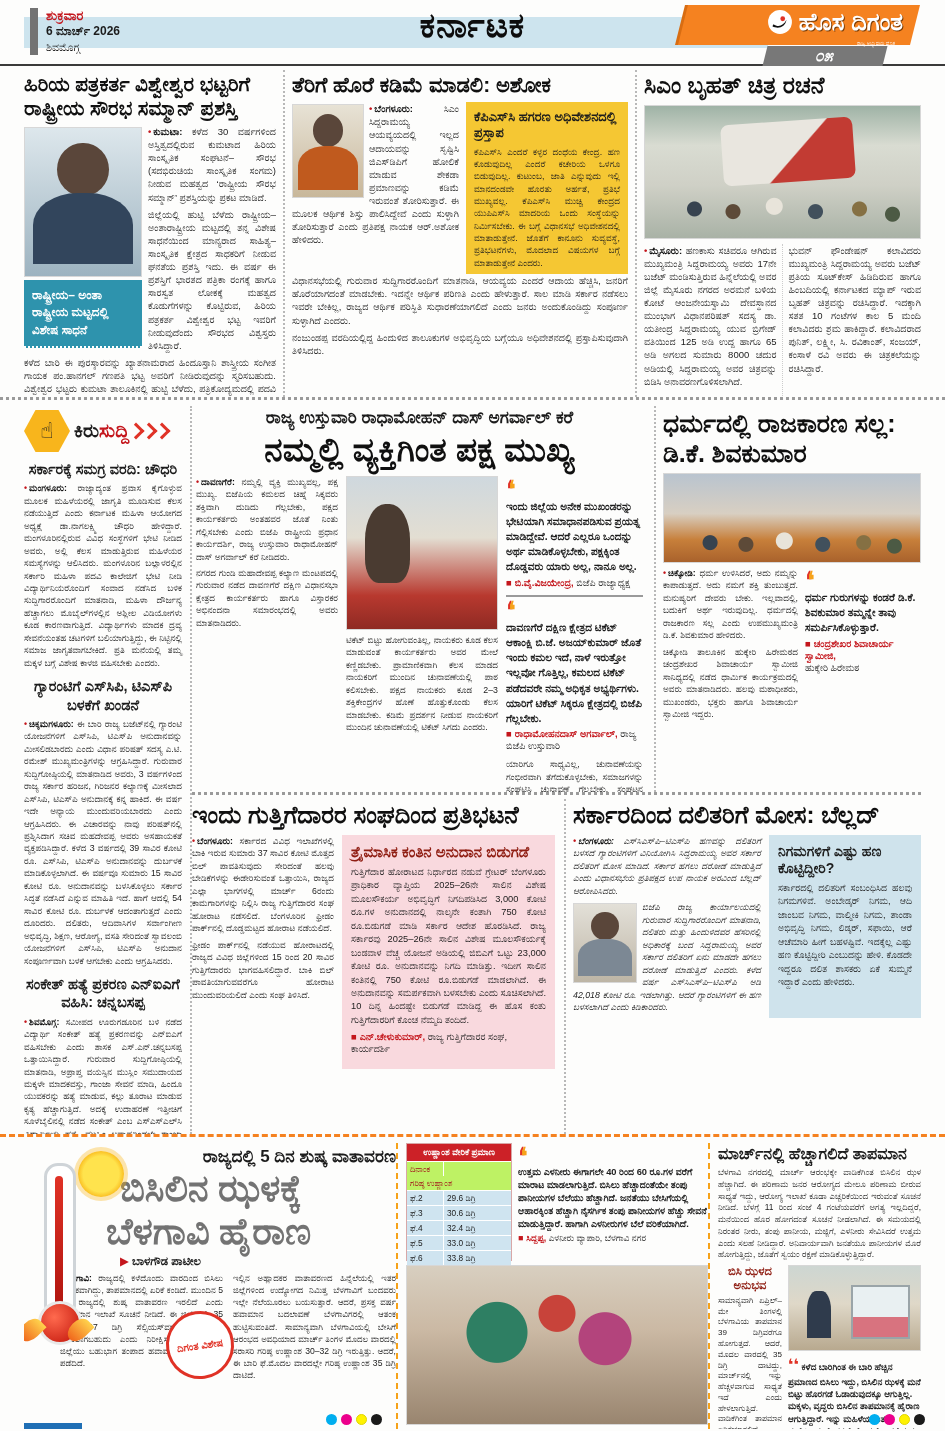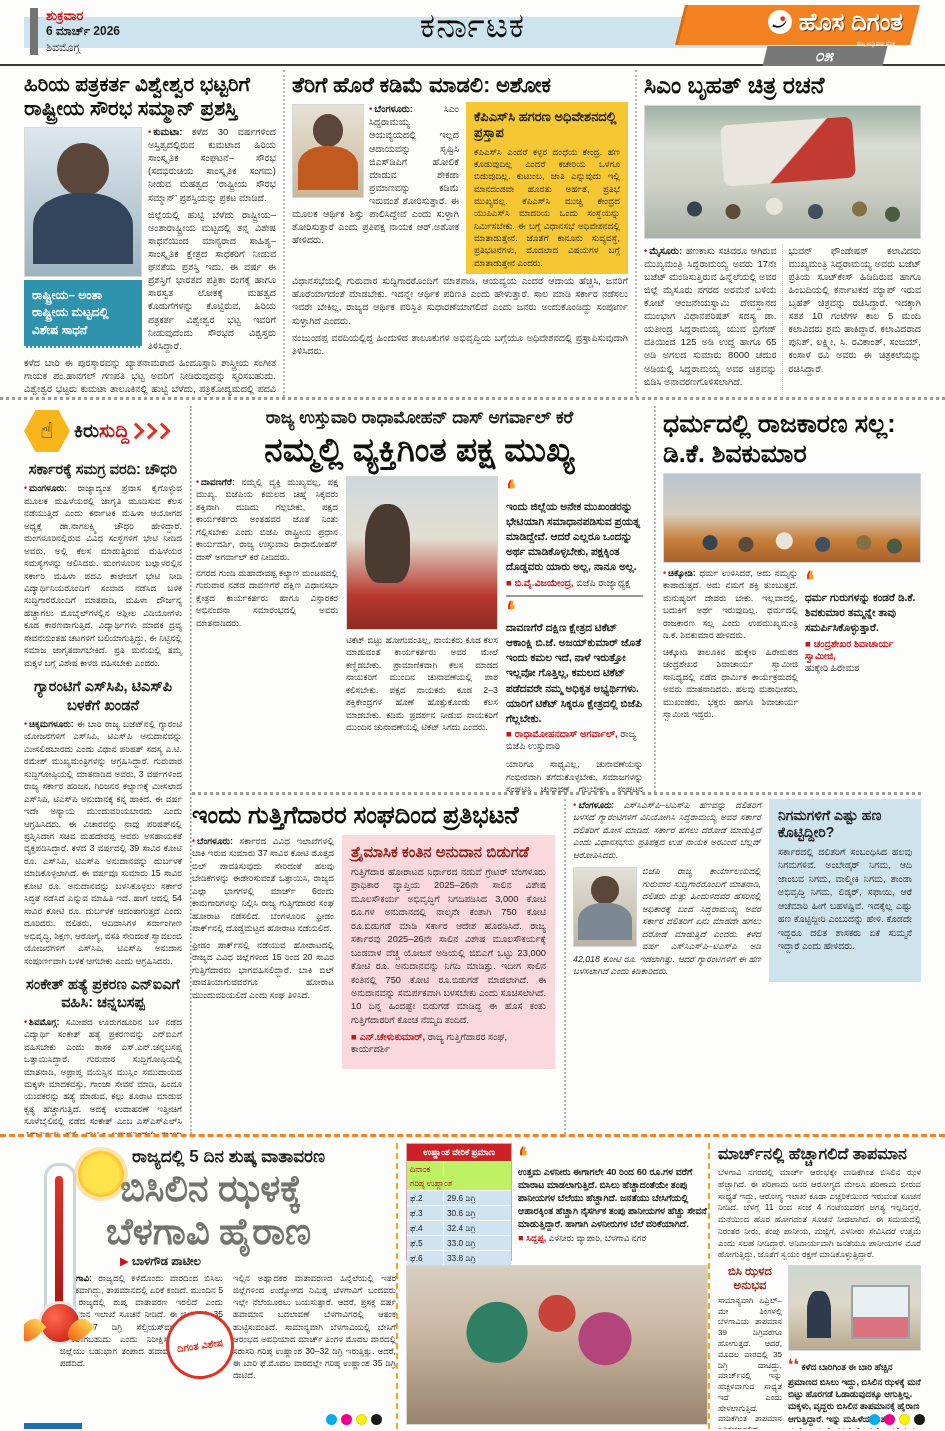--- a/index.html
+++ b/index.html
@@ -45,21 +45,21 @@
   .ph-stall::after{content:"";position:absolute;left:14%;top:30%;width:18%;height:55%;
         background:#2f3b4c;border-radius:40% 40% 0 0;}
 
   
   .masthead{position:relative;height:66px;border-bottom:2px solid #3a3a3a;padding:6px 24px 0;box-sizing:border-box;}
   .banner{position:absolute;left:24px;top:17px;width:744px;height:31px;background:#cde4ee;}
   .date-box{position:absolute;left:30px;top:8px;border-left:8px solid #737373;padding-left:8px;line-height:1.25;z-index:2;}
   .d-day{color:#c4161c;font-weight:bold;font-size:13px;}
   .d-date{font-weight:bold;font-size:12px;}
   .d-ed{font-size:11px;margin-top:2px;}
-  .sect{position:absolute;left:0;right:0;top:6px;text-align:center;font-size:34px;font-weight:normal;
+  .sect{position:absolute;left:0;right:0;top:6px;text-align:center;font-size:34px;font-weight:bold;
         letter-spacing:1px;color:#0d0d0d;z-index:2;}
   .logo-wrap{position:absolute;right:16px;top:2px;z-index:3;width:250px;height:62px;}
   .logo-main{position:absolute;right:14px;top:3px;width:232px;height:40px;background:#f58220;
         transform:skewX(-14deg);box-shadow:-3px 0 0 #d86d12;}
   .logo-inner{position:absolute;right:26px;top:6px;display:flex;align-items:center;gap:6px;}
   .logo-name{color:#fff;font-weight:bold;font-size:24px;text-shadow:1px 1px 0 #7a3c05;}
   .logo-tag{position:absolute;right:34px;top:38px;font-size:5px;color:#fff;z-index:4;}
   .logo-page{position:absolute;right:44px;top:44px;width:120px;height:20px;background:#787878;
         transform:skewX(-14deg);color:#fff;font-weight:bold;font-size:16px;text-align:center;line-height:20px;}
 
@@ -143,21 +143,21 @@
   .sun{position:absolute;left:52px;top:-4px;width:46px;height:46px;border-radius:50%;
         background:radial-gradient(circle,#ffe34d 0 55%,#f9b517 75%,transparent 76%);
         box-shadow:0 0 0 4px rgba(249,181,23,.35);}
   .tube{position:absolute;left:18px;top:8px;width:26px;height:150px;background:#fff;
         border:3px solid #cfd4d8;border-radius:14px;}
   .mercury{position:absolute;left:8px;top:10px;bottom:6px;width:8px;background:linear-gradient(180deg,#e03226,#b01510);border-radius:4px;}
   .bulb{position:absolute;left:12px;top:146px;width:38px;height:38px;border-radius:50%;
         background:radial-gradient(circle at 35% 35%,#ff6a4e,#c01208);border:3px solid #e8e8e8;}
   .flame{position:absolute;width:18px;height:26px;background:linear-gradient(180deg,#ffd34d,#f0661c);
         border-radius:50% 0 50% 50%;transform:rotate(45deg);bottom:2px;}
-  .w-kicker{font-size:17px;font-weight:bold;margin:4px 0 0 108px;}
+  .w-kicker{font-size:17px;font-weight:bold;margin:4px 0 0 108px;text-align:right;}
   .w-hl{font-size:37px;font-weight:bold;line-height:1.1;margin:2px 0 2px 96px;color:#737373;font-family:Liberation Serif, serif;}
   .w-hl2{margin-left:82px;}
   .byline{font-size:11.5px;font-weight:bold;margin:2px 0 4px 96px;}
   .byline .tri{color:#c4161c;}
   .w-body{column-count:2;column-gap:10px;margin-left:36px;height:132px;overflow:hidden;}
   .w-body p{font-size:8.6px;line-height:1.4;}
   .badge{position:absolute;left:142px;top:168px;width:62px;height:62px;border-radius:50%;
         border:3px solid #e03226;background:#fff;display:flex;align-items:center;justify-content:center;
         text-align:center;font-size:10px;font-weight:bold;color:#e03226;line-height:1.1;
         transform:rotate(-8deg);box-shadow:0 0 0 2px #fff inset;}
@@ -345,20 +345,21 @@
               <h3>ತ್ರೈಮಾಸಿಕ ಕಂತಿನ ಅನುದಾನ ಬಿಡುಗಡೆ</h3>
               <p>ಗುತ್ತಿಗೆದಾರ ಹೋರಾಟದ ನಿರ್ಧಾರದ ನಡುವೆ ಗ್ರೇಟರ್ ಬೆಂಗಳೂರು ಪ್ರಾಧಿಕಾರ ವ್ಯಾಪ್ತಿಯ 2025–26ನೇ ಸಾಲಿನ ವಿಶೇಷ ಮೂಲಸೌಕರ್ಯ ಅಭಿವೃದ್ಧಿಗೆ ನಿಗದಿಪಡಿಸಿದ 3,000 ಕೋಟಿ ರೂ.ಗಳ ಅನುದಾನದಲ್ಲಿ ನಾಲ್ಕನೇ ಕಂತಾಗಿ 750 ಕೋಟಿ ರೂ.ಬಿಡುಗಡೆ ಮಾಡಿ ಸರ್ಕಾರ ಆದೇಶ ಹೊರಡಿಸಿದೆ. ರಾಜ್ಯ ಸರ್ಕಾರವು 2025–26ನೇ ಸಾಲಿನ ವಿಶೇಷ ಮೂಲಸೌಕರ್ಯಕ್ಕೆ ಬಂಡವಾಳ ವೆಚ್ಚ ಯೋಜನೆ ಅಡಿಯಲ್ಲಿ ಜಿಬಿಎಗೆ ಒಟ್ಟು 23,000 ಕೋಟಿ ರೂ. ಅನುದಾನವನ್ನು ನಿಗದಿ ಮಾಡಿತ್ತು. ಇದೀಗ ಸಾಲಿನ ಕಂತಿನಲ್ಲಿ 750 ಕೋಟಿ ರೂ.ಬಿಡುಗಡೆ ಮಾಡಲಾಗಿದೆ. ಈ ಅನುದಾನವನ್ನು ಸಮರ್ಪಕವಾಗಿ ಬಳಸಬೇಕು ಎಂದು ಸೂಚಿಸಲಾಗಿದೆ. 10 ದಿನ್ನ ಹಿಂದಷ್ಟೇ ಬಿಡುಗಡೆ ಮಾಡಿದ್ದ ಈ ಹೊಸ ಕಂತು ಗುತ್ತಿಗೆದಾರರಿಗೆ ಕೊಂಚ ನೆಮ್ಮದಿ ತಂದಿದೆ.</p>
               <div class="qattr"><span class="sq">■</span><span class="name">ಎನ್.ಚೇಳುಕುಮಾರ್,</span> <span>ರಾಜ್ಯ ಗುತ್ತಿಗೆದಾರರ ಸಂಘ, ಕಾರ್ಯದರ್ಶಿ</span></div>
             </aside>
           </div>
         </article>
 
         <div class="vsep"></div>
 
         <article class="dalit">
+          <h1 class="hl">ಸರ್ಕಾರದಿಂದ ದಲಿತರಿಗೆ ಮೋಸ: ಬೆಲ್ಲದ್</h1>
           <div class="dl-cols">
             <div style="flex:1;min-width:0;font-style:italic;">
               <p><span class="bu">•</span><b class="dl">ಬೆಂಗಳೂರು:</b> <span>ಎಸ್‌ಸಿಎಸ್‌ಪಿ–ಟಿಎಸ್‌ಪಿ ಹಣವನ್ನು ದಲಿತರಿಗೆ ಬಳಸದೆ ಗ್ಯಾರಂಟಿಗಳಿಗೆ ವಿನಿಯೋಗಿಸಿ ಸಿದ್ದರಾಮಯ್ಯ ಅವರ ಸರ್ಕಾರ ದಲಿತರಿಗೆ ಮೋಸ ಮಾಡಿದೆ. ಸರ್ಕಾರ ಹಗಲು ದರೋಡೆ ಮಾಡುತ್ತಿದೆ ಎಂದು ವಿಧಾನಸಭೆಯ ಪ್ರತಿಪಕ್ಷದ ಉಪ ನಾಯಕ ಅರವಿಂದ ಬೆಲ್ಲದ್ ಆರೋಪಿಸಿದರು.</span></p>
               <div class="photo portrait ph-bellad ph-bellad-box" style="background:linear-gradient(#e3e0d8,#bdb5a5);"></div>
               <p>ಬಿಜೆಪಿ ರಾಜ್ಯ ಕಾರ್ಯಾಲಯದಲ್ಲಿ ಗುರುವಾರ ಸುದ್ದಿಗಾರರೊಂದಿಗೆ ಮಾತನಾಡಿ, ದಲಿತರು ಮತ್ತು ಹಿಂದುಳಿದವರ ಹೆಸರಿನಲ್ಲಿ ಅಧಿಕಾರಕ್ಕೆ ಬಂದ ಸಿದ್ದರಾಮಯ್ಯ ಅವರ ಸರ್ಕಾರ ದಲಿತರಿಗೆ ಏನು ಮಾಡದೇ ಹಗಲು ದರೋಡೆ ಮಾಡುತ್ತಿದೆ ಎಂದರು. ಕಳೆದ ವರ್ಷ ಎಸ್‌ಸಿಎಸ್‌ಪಿ–ಟಿಎಸ್‌ಪಿ ಅಡಿ 42,018 ಕೋಟಿ ರೂ. ಇಡಲಾಗಿತ್ತು. ಆದರೆ ಗ್ಯಾರಂಟಿಗಳಿಗೆ ಈ ಹಣ ಬಳಸಲಾಗಿದೆ ಎಂದು ಕಿಡಿಕಾರಿದರು.</p>
             </div>
             <aside class="bluebox2">
               <h3>ನಿಗಮಗಳಿಗೆ ಎಷ್ಟು ಹಣ ಕೊಟ್ಟಿದ್ದೀರಿ?</h3>
               <p>ಸರ್ಕಾರದಲ್ಲಿ ದಲಿತರಿಗೆ ಸಂಬಂಧಿಸಿದ ಹಲವು ನಿಗಮಗಳಿವೆ. ಅಂಬೇಡ್ಕರ್ ನಿಗಮ, ಆದಿ ಜಾಂಬವ ನಿಗಮ, ವಾಲ್ಮೀಕಿ ನಿಗಮ, ತಾಂಡಾ ಅಭಿವೃದ್ಧಿ ನಿಗಮ, ಲಿಡ್ಕರ್, ಸಫಾಯಿ, ಆರೆ ಆಚೆಮಾರಿ ಹೀಗೆ ಬಹಳಷ್ಟಿವೆ. ಇದಕ್ಕೆಲ್ಲ ಎಷ್ಟು ಹಣ ಕೊಟ್ಟಿದ್ದೀರಿ ಎಂಬುದನ್ನು ಹೇಳಿ. ಕೊಡದೇ ಇದ್ದರೂ ದಲಿತ ಶಾಸಕರು ಏಕೆ ಸುಮ್ಮನೆ ಇದ್ದಾರೆ ಎಂದು ಹೇಳಿದರು.</p>
             </aside>

